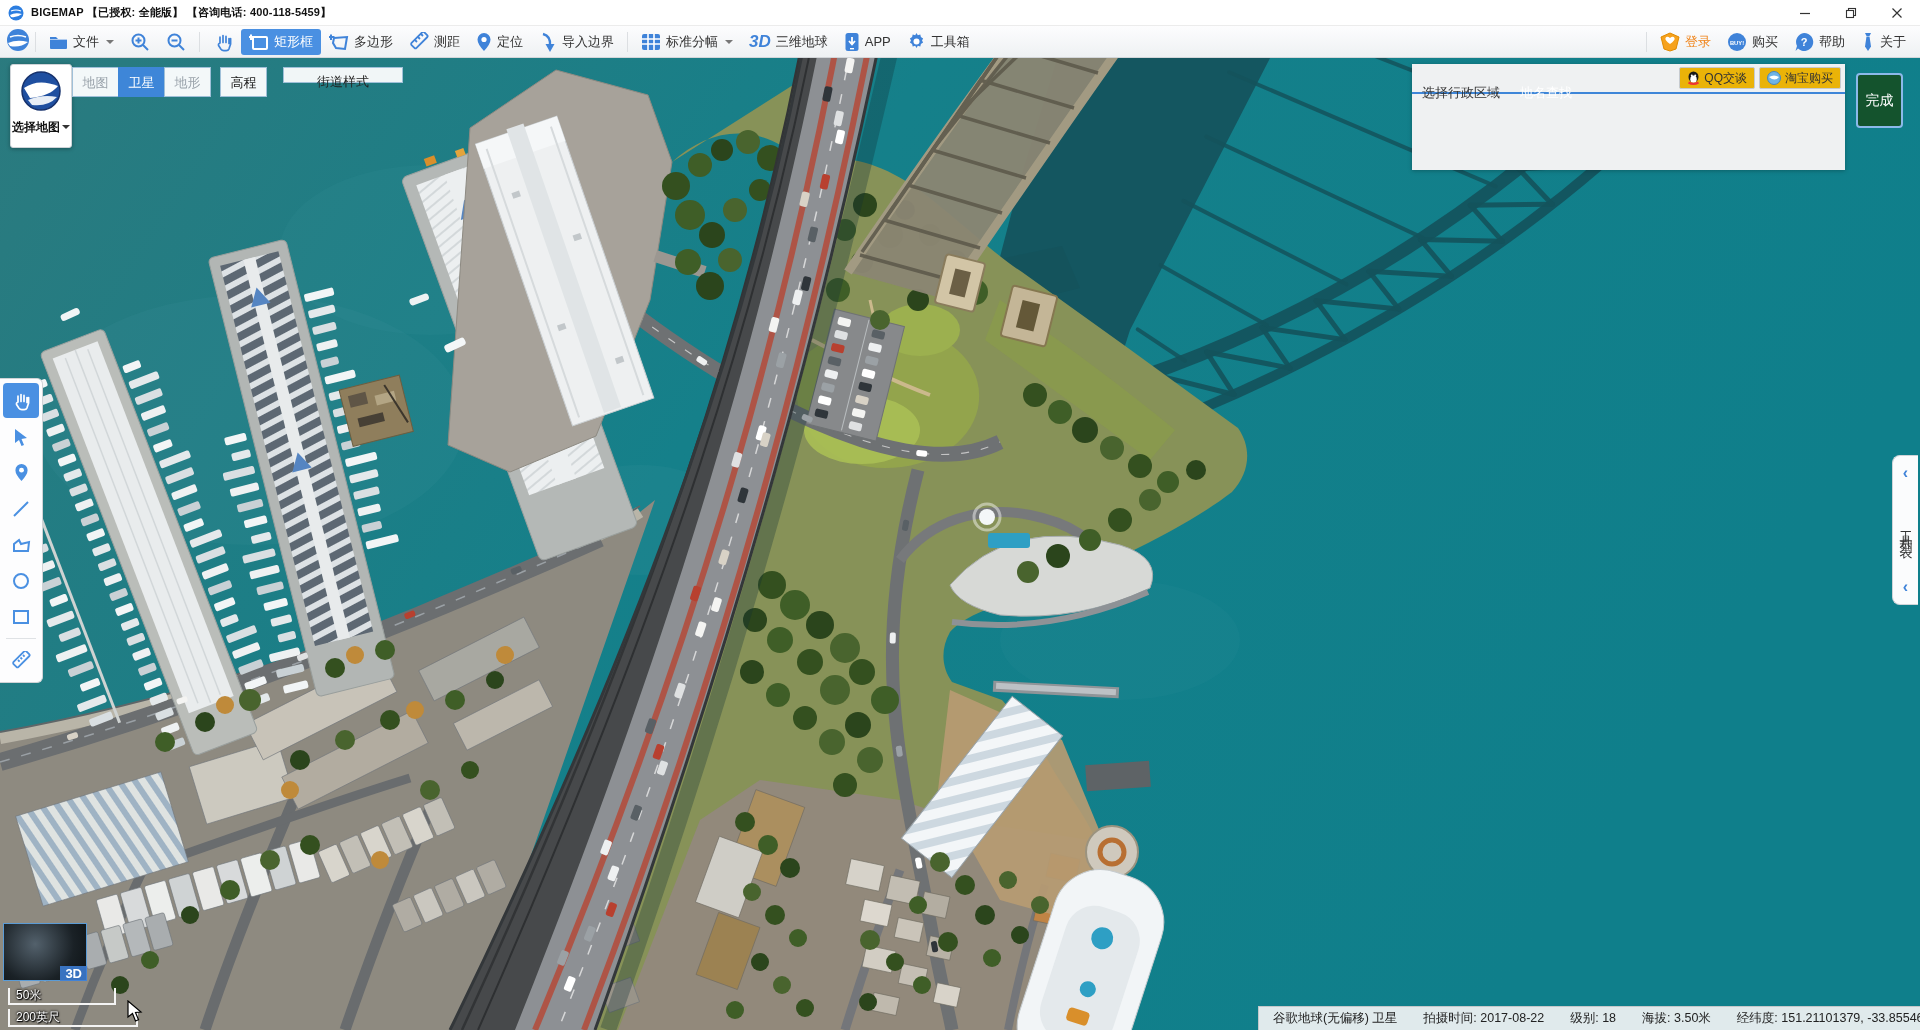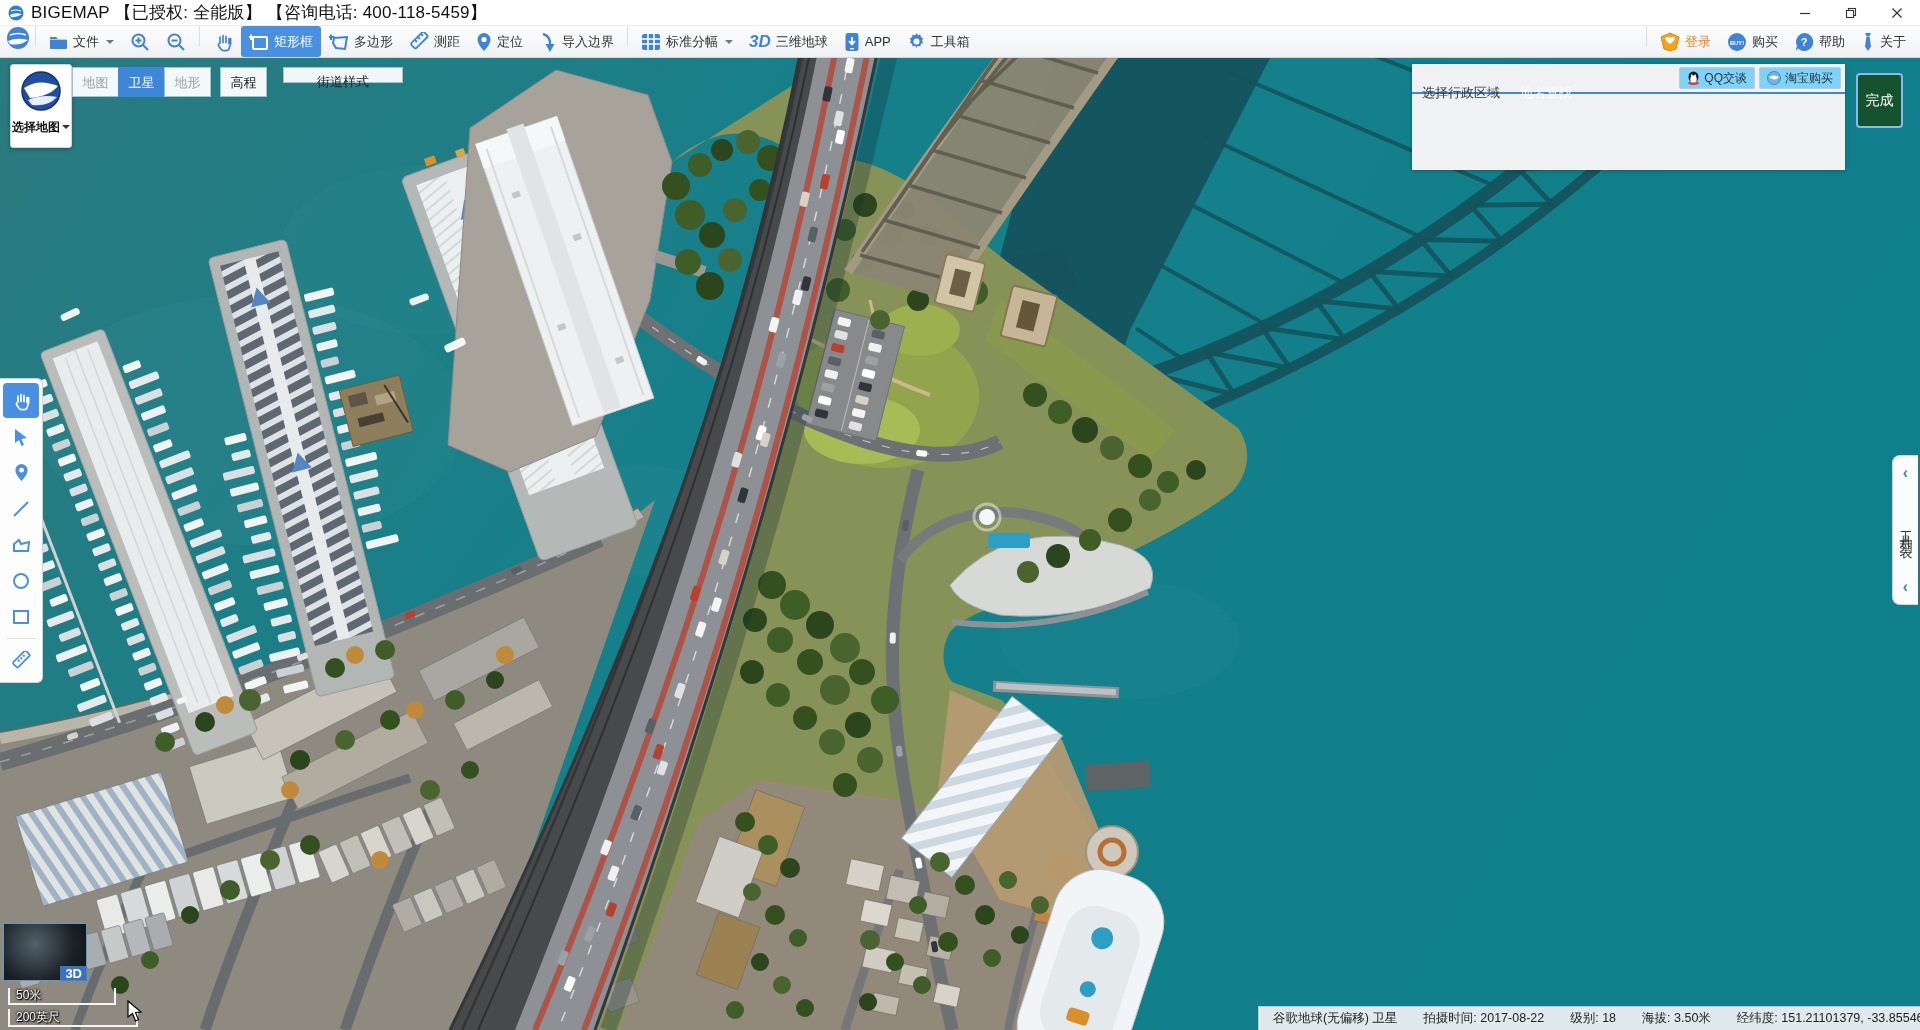--- a/index.html
+++ b/index.html
@@ -1,23 +1,23 @@
 <!DOCTYPE html>
 <html><head>
 <meta charset="utf-8">
 <style>
   html,body{margin:0;padding:0;background:#fff;}
   .app{position:relative;width:1920px;height:1030px;overflow:hidden;font-family:"Liberation Sans","DejaVu Sans",sans-serif;-webkit-font-smoothing:antialiased;}
   
   .titlebar{position:absolute;left:0;top:0;width:100%;height:26px;background:#fff;border-bottom:1px solid #ececec;display:flex;align-items:center;padding-left:8px;box-sizing:border-box;z-index:40;}
-  .titlebar .ttl{font-size:17px;color:#111;margin-left:7px;letter-spacing:.2px;}
+  .titlebar .ttl{font-size:11px;color:#111;margin-left:7px;letter-spacing:.2px;font-weight:bold;}
   .winbtns{position:absolute;right:0;top:0;height:26px;display:flex;z-index:41;}
   .wbtn{width:46px;height:26px;display:grid;place-items:center;}
   
-  .toolbar{position:absolute;left:0;top:26px;width:100%;height:32px;background:linear-gradient(#fdfdfe,#eef1f3);border-bottom:1px solid #d3d6d9;display:flex;padding:0 6px;box-sizing:border-box;z-index:40;}
+  .toolbar{position:absolute;left:0;top:26px;width:100%;height:32px;background:linear-gradient(#fdfdfe,#eef1f3);border-bottom:1px solid #d3d6d9;display:flex;align-items:center;padding:0 6px;box-sizing:border-box;z-index:40;}
   .tb-item{display:flex;align-items:center;gap:5px;padding:4px 8px;font-size:13px;color:#333;border-radius:3px;white-space:nowrap;}
   .tb-item .icon{color:#3f83d9;display:flex;align-items:center;}
   .tb-item.active{background:#4a90e2;color:#fff;}
   .tb-item.active .icon{color:#fff;}
   .tb-sep{width:1px;height:20px;background:#dcdfe2;margin:0 5px;}
   .tb-spacer{flex:1;}
   .caret{display:inline-block;width:0;height:0;border:4px solid transparent;border-top-color:#777;margin-left:2px;transform:translateY(2px);}
   .login-label{color:#ef8318;}
   
   #map{position:absolute;left:0;top:0;width:1920px;height:1030px;z-index:1;}
@@ -27,21 +27,21 @@
   .map-tabs{position:absolute;left:73px;top:67px;display:flex;z-index:20;}
   .mtab{width:47px;height:30px;line-height:30px;text-align:center;font-size:13px;background:rgba(252,253,254,.96);border:1px solid #9fc0d8;margin-left:-1px;color:#9aa3ab;box-sizing:border-box;}
   .mtab.sel{background:#3e86d8;color:#fff;border-color:#3e86d8;}
   .mtab.dark{color:#222;margin-left:9px;}
   .street-style{position:absolute;left:283px;top:67px;width:120px;height:16px;line-height:28px;text-align:center;font-size:13px;color:#222;background:rgba(250,251,252,.96);border:1px solid #9fc0d8;box-sizing:border-box;z-index:20;}
   
   .search-panel{position:absolute;left:1412px;top:64px;width:433px;height:106px;background:#eff1f2;box-shadow:0 1px 4px rgba(0,0,0,.25);z-index:20;}
   .sp-tabs{position:relative;height:28px;display:flex;align-items:stretch;border-bottom:2px solid #3e86d8;}
   .sp-tab{padding:0 10px;font-size:13px;color:#333;display:flex;align-items:center;margin-top:29px;}
   .sp-tab.sel{background:#404040;color:#fff;}
-  .sp-mini{margin:3px 4px 3px 0;padding:0 7px;display:flex;align-items:center;gap:4px;font-size:12px;color:#333;background:#7dd3fc;border:1px solid #c6cbd0;border-radius:2px;}
+  .sp-mini{margin:3px 4px 3px 0;padding:0 7px;display:flex;align-items:center;gap:4px;font-size:12px;color:#333;background:#eab308;border:1px solid #c6cbd0;border-radius:2px;}
   .sp-row{position:absolute;left:8px;top:38px;display:flex;align-items:center;}
   .sp-input{width:258px;height:26px;border:1px solid #3e86d8;font-size:13.5px;color:#222;padding:0 24px 0 6px;font-family:inherit;background:#fff;}
   .sp-clear{position:absolute;left:248px;top:5px;width:17px;height:17px;border-radius:50%;background:#8a9094;color:#fff;font-size:11px;line-height:17px;text-align:center;}
   .sp-search{width:72px;height:28px;margin-left:6px;background:#4a90e2;border-radius:3px;display:grid;place-items:center;}
   .sp-star{width:40px;height:28px;margin-left:6px;background:#4a90e2;border-radius:3px;display:grid;place-items:center;color:#f6c91e;font-size:17px;}
   .done-btn{position:absolute;left:1856px;top:73px;width:47px;height:55px;background:#14532d;border:2px solid #8cb9ea;border-radius:4px;color:#fff;font-size:14px;display:grid;place-items:center;box-sizing:border-box;z-index:20;}
   
   .tools{position:absolute;left:0;top:378px;width:42px;background:#fdfdfe;border:1px solid #d0d3d6;border-left:none;border-radius:0 6px 6px 0;padding:3px 0;z-index:20;}
   .tool{width:36px;height:35px;margin:1px 3px;display:grid;place-items:center;color:#4a90e2;border-radius:4px;}
   .tool.active{background:#4a90e2;color:#fff;}

